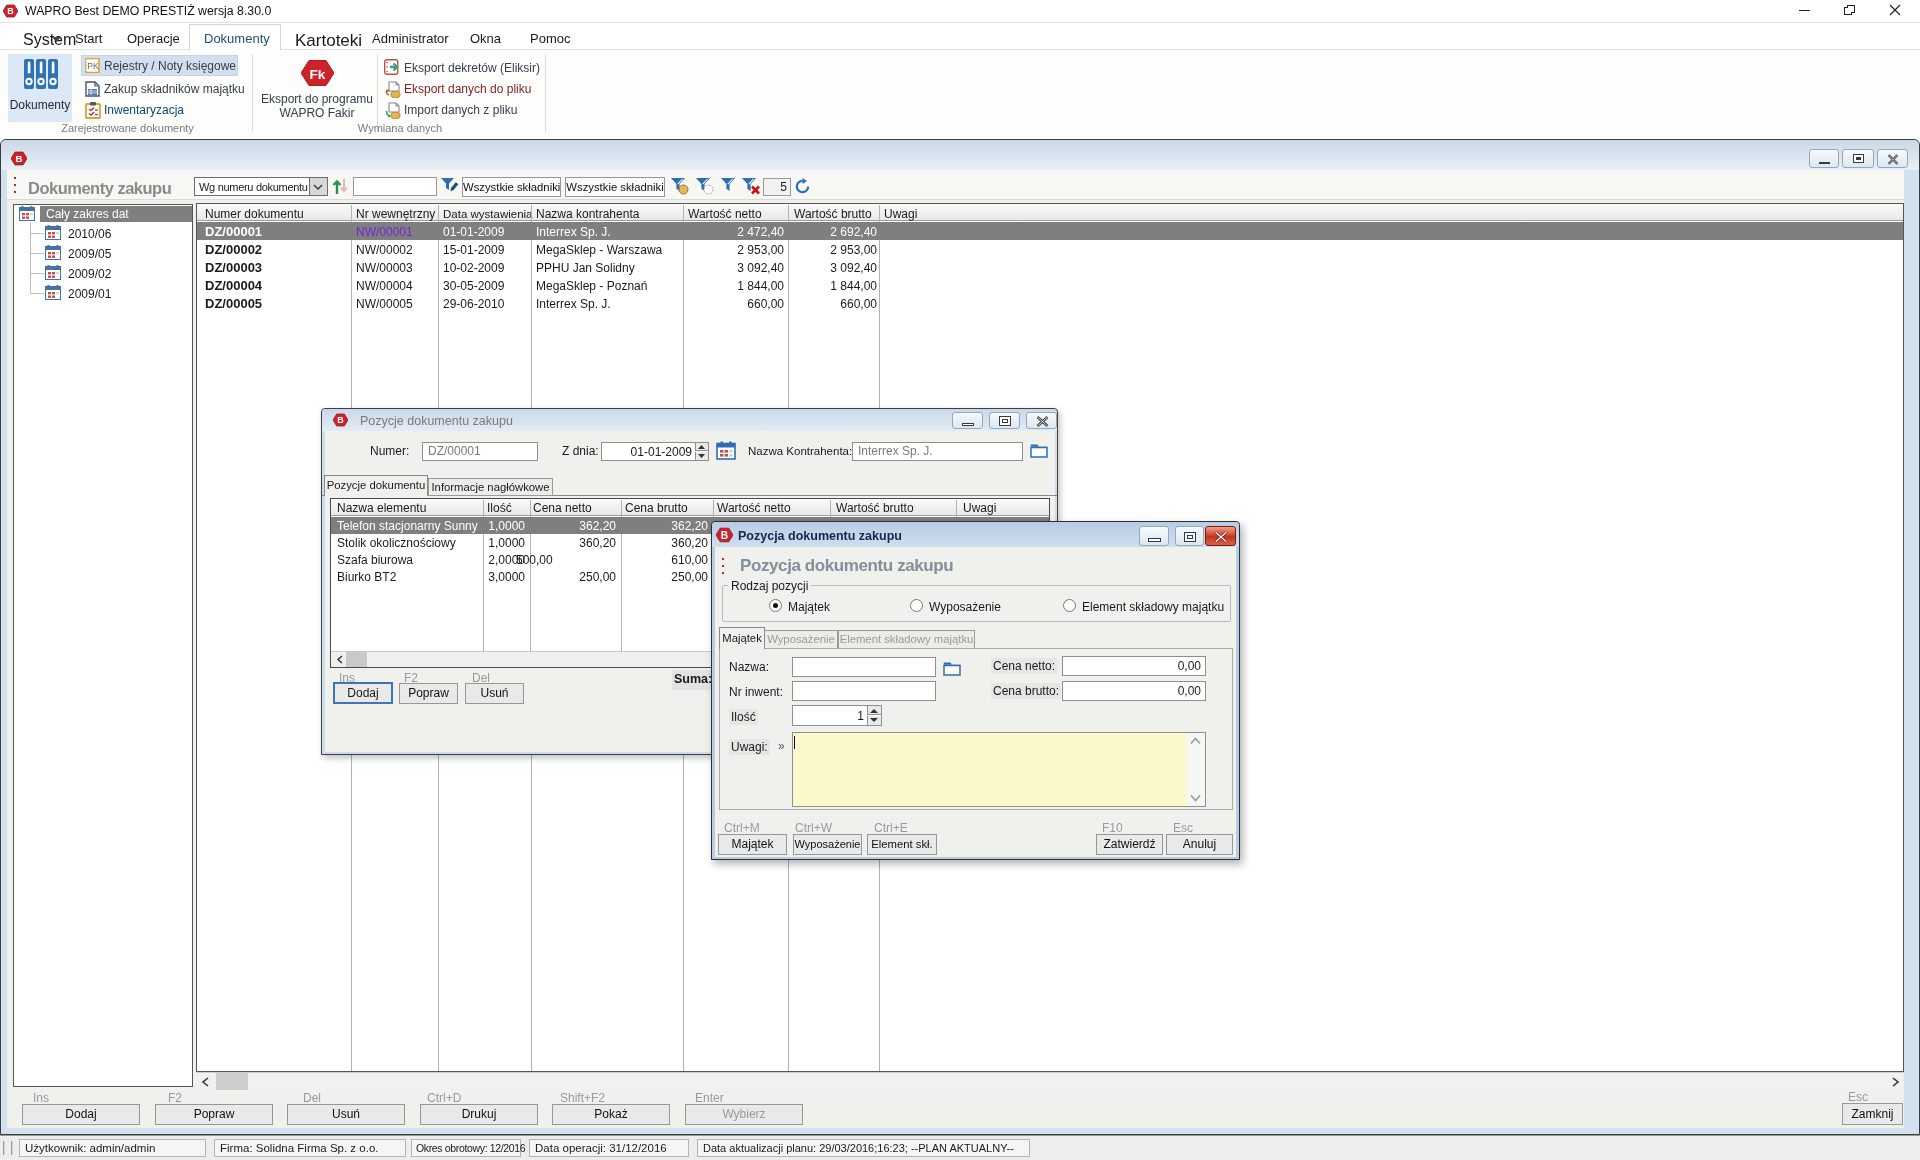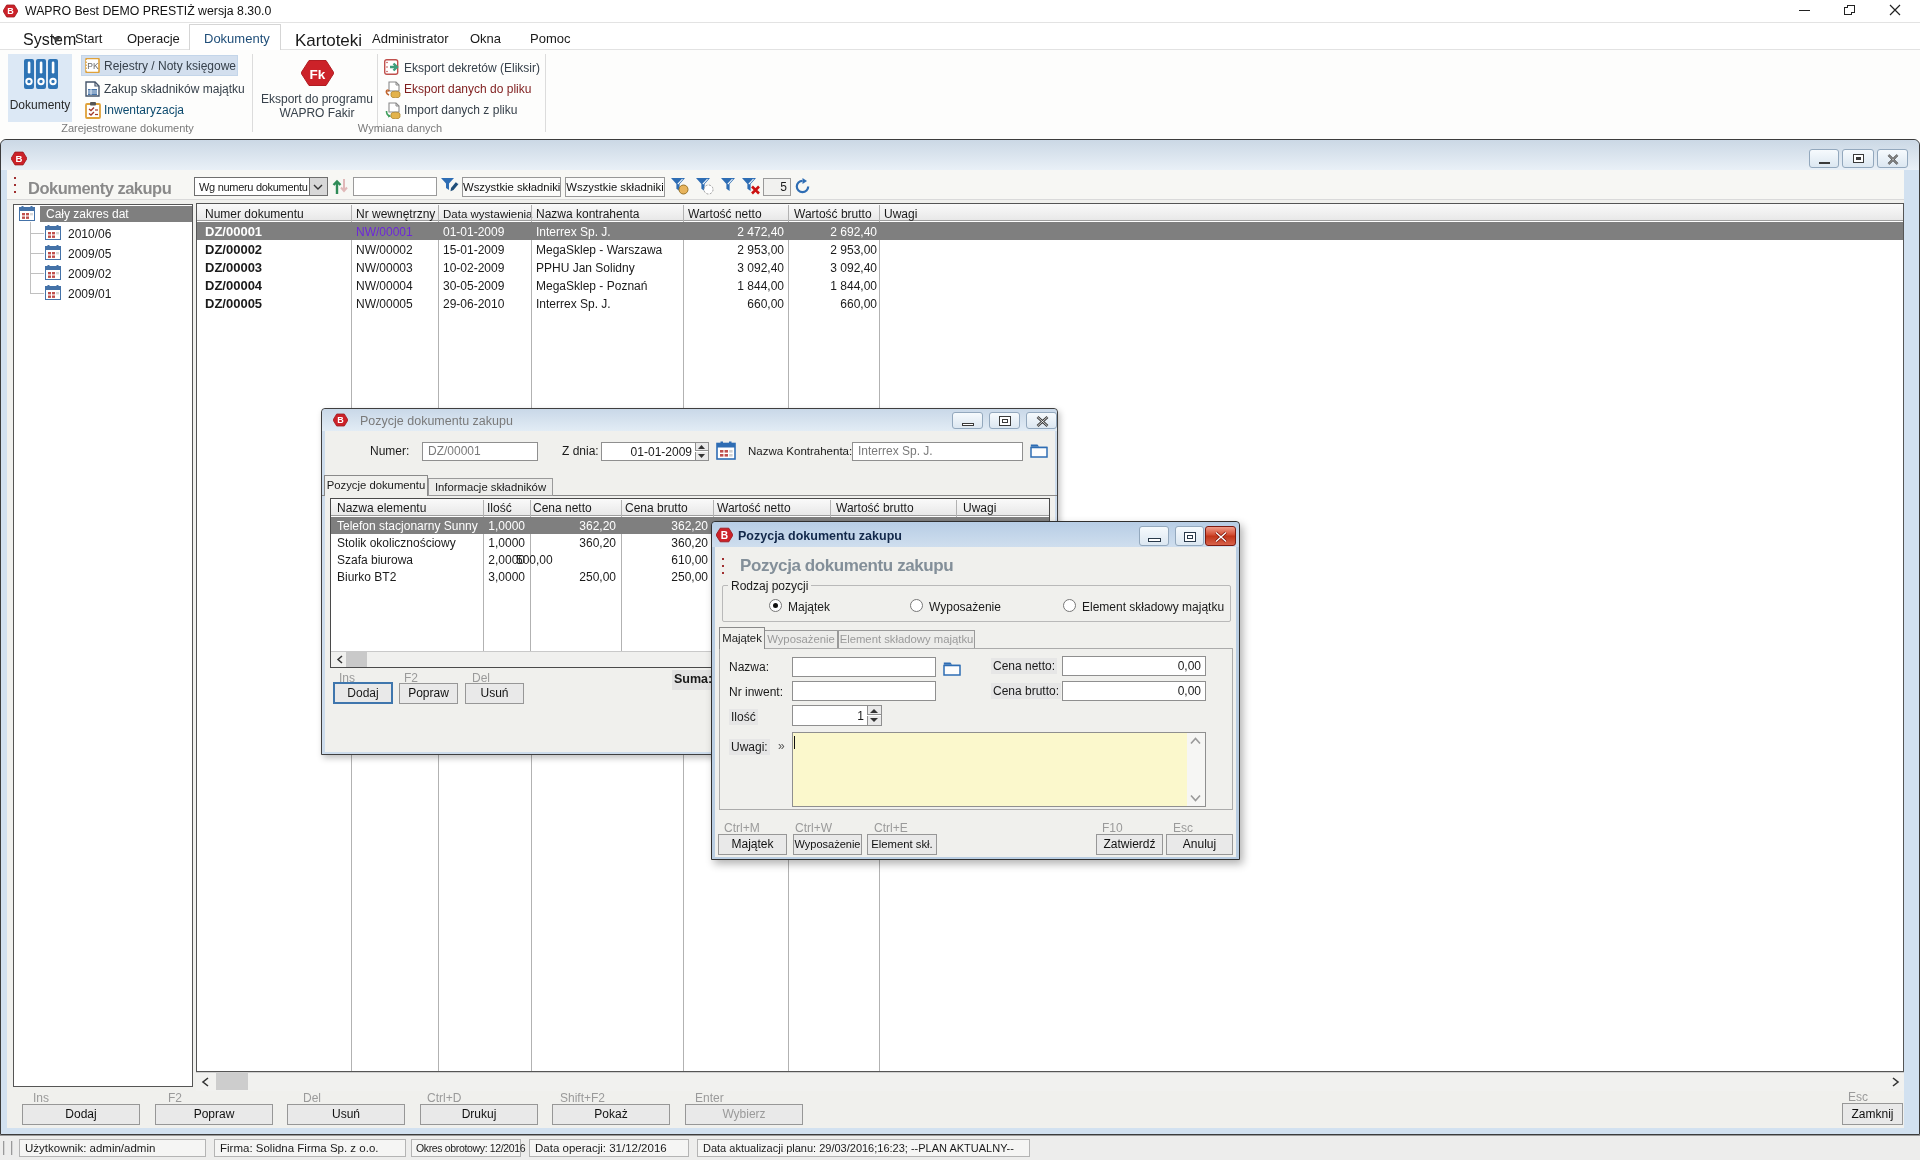--- a/index.html
+++ b/index.html
@@ -413,21 +413,21 @@
     </g>
   </svg>
 <div class="a" style="left:748px;top:445px;font-size:11.5px">Nazwa Kontrahenta:</div>
 <div class="a" style="left:852px;top:442px;width:171px;height:19px;background:#fff;border:1px solid #8f8f8f;color:#7a7a7a;line-height:17px;padding-left:5px">Interrex Sp. J.</div>
 <svg class="ico" style="left:1030px;top:441px" width="18" height="17" viewBox="0 0 18 17">
     <rect x="1" y="6.5" width="16" height="9.5" fill="#fdfdfd" stroke="#2e6db4" stroke-width="1.5"></rect>
     <path d="M0.8,5.8 v-2.3 h6.6 l1.6,2.1 h8.2 v0.2 z" fill="#2e6db4"></path>
   </svg>
 
 <div class="a" style="left:322px;top:495px;width:735px;height:1px;background:#8a8a8a"></div>
-<div class="a" style="left:428px;top:478px;width:125px;height:18px;background:#ececea;border:1px solid #9a9a9a;line-height:16px;text-align:center;font-size:11.3px">Informacje składników</div>
+<div class="a" style="left:428px;top:478px;width:125px;height:18px;background:#ececea;border:1px solid #9a9a9a;line-height:16px;text-align:center;font-size:11.3px">Informacje nagłówkowe</div>
 <div class="a" style="left:324px;top:475px;width:104px;height:21px;background:#f0f0ed;border:1px solid #8a8a8a;border-bottom:none;line-height:19px;text-align:center;font-size:11.3px">Pozycje dokumentu</div>
 
 <div class="a" style="left:330px;top:498px;width:720px;height:170px;background:#fff;border:1px solid #4a4a4a"></div>
 <div class="a" style="left:331px;top:499px;width:718px;height:17px;background:linear-gradient(#fafafa,#e8e8e8);border-bottom:1px solid #9d9d9d"></div>
 <div class="a" style="left:337px;top:501px">Nazwa elementu</div>
 <div class="a" style="left:487px;top:501px">Ilość</div>
 <div class="a" style="left:533px;top:501px">Cena netto</div>
 <div class="a" style="left:625px;top:501px">Cena brutto</div>
 <div class="a" style="left:717px;top:501px">Wartość netto</div>
 <div class="a" style="left:836px;top:501px">Wartość brutto</div>

